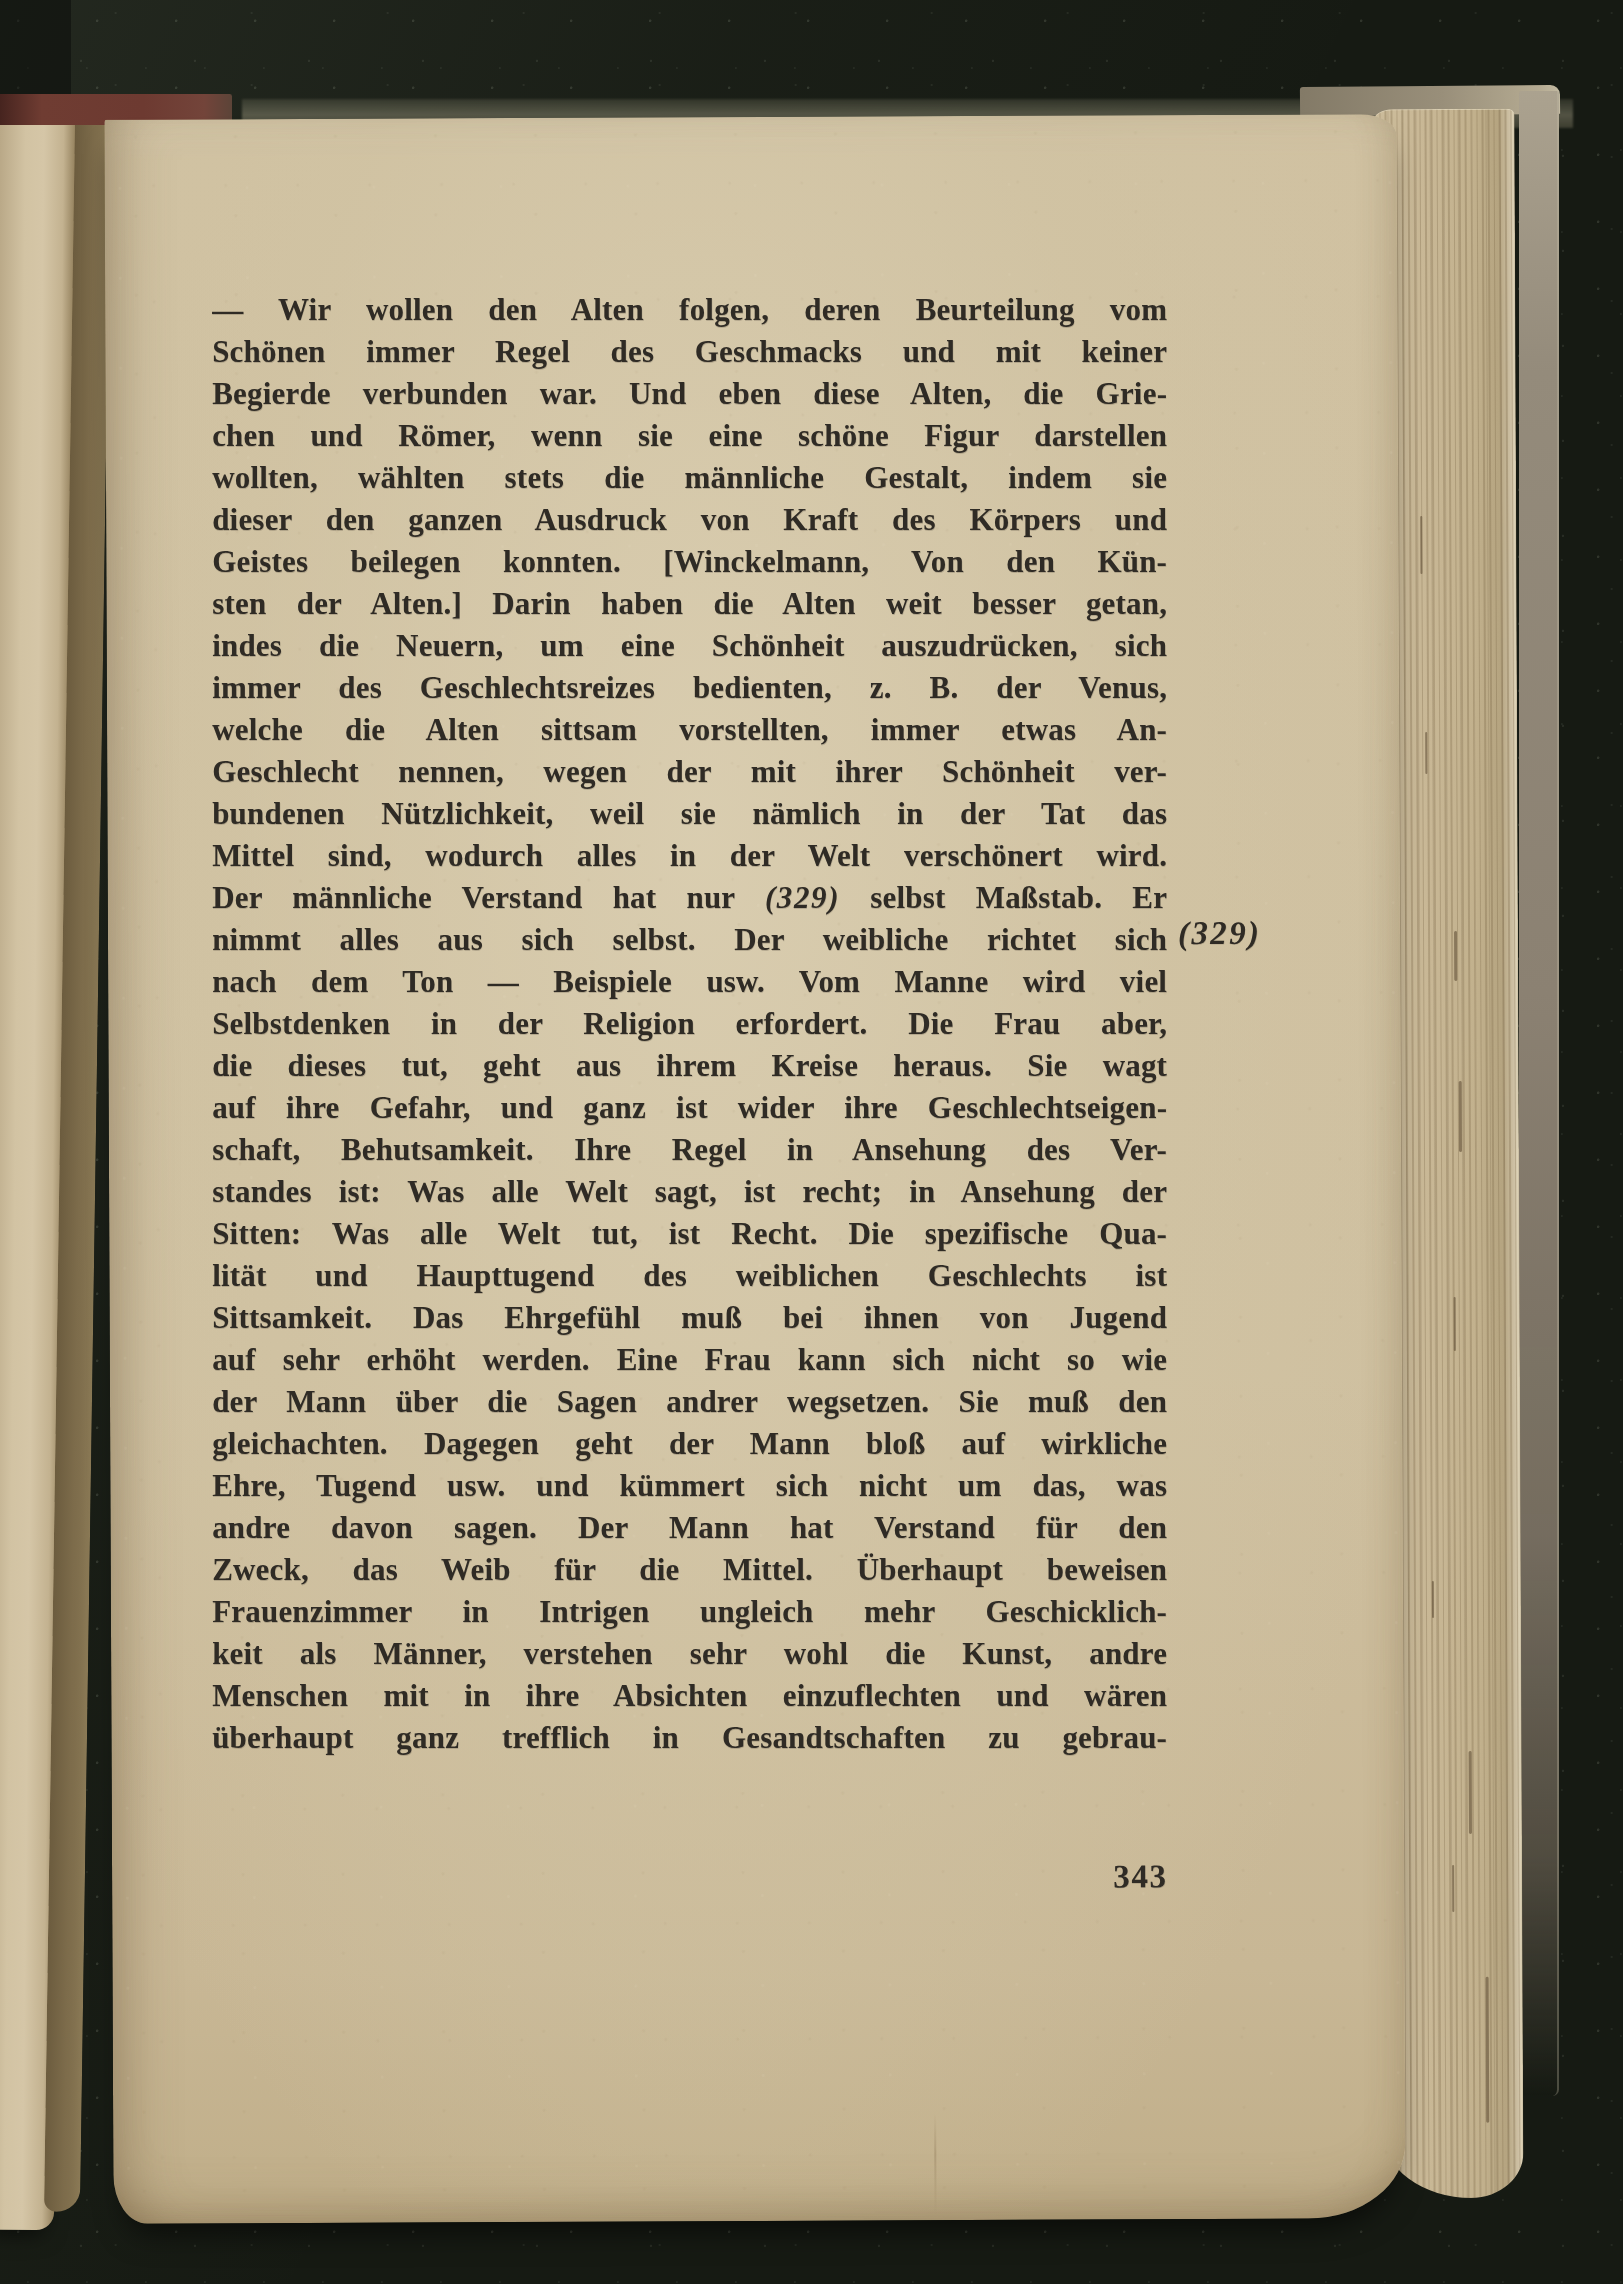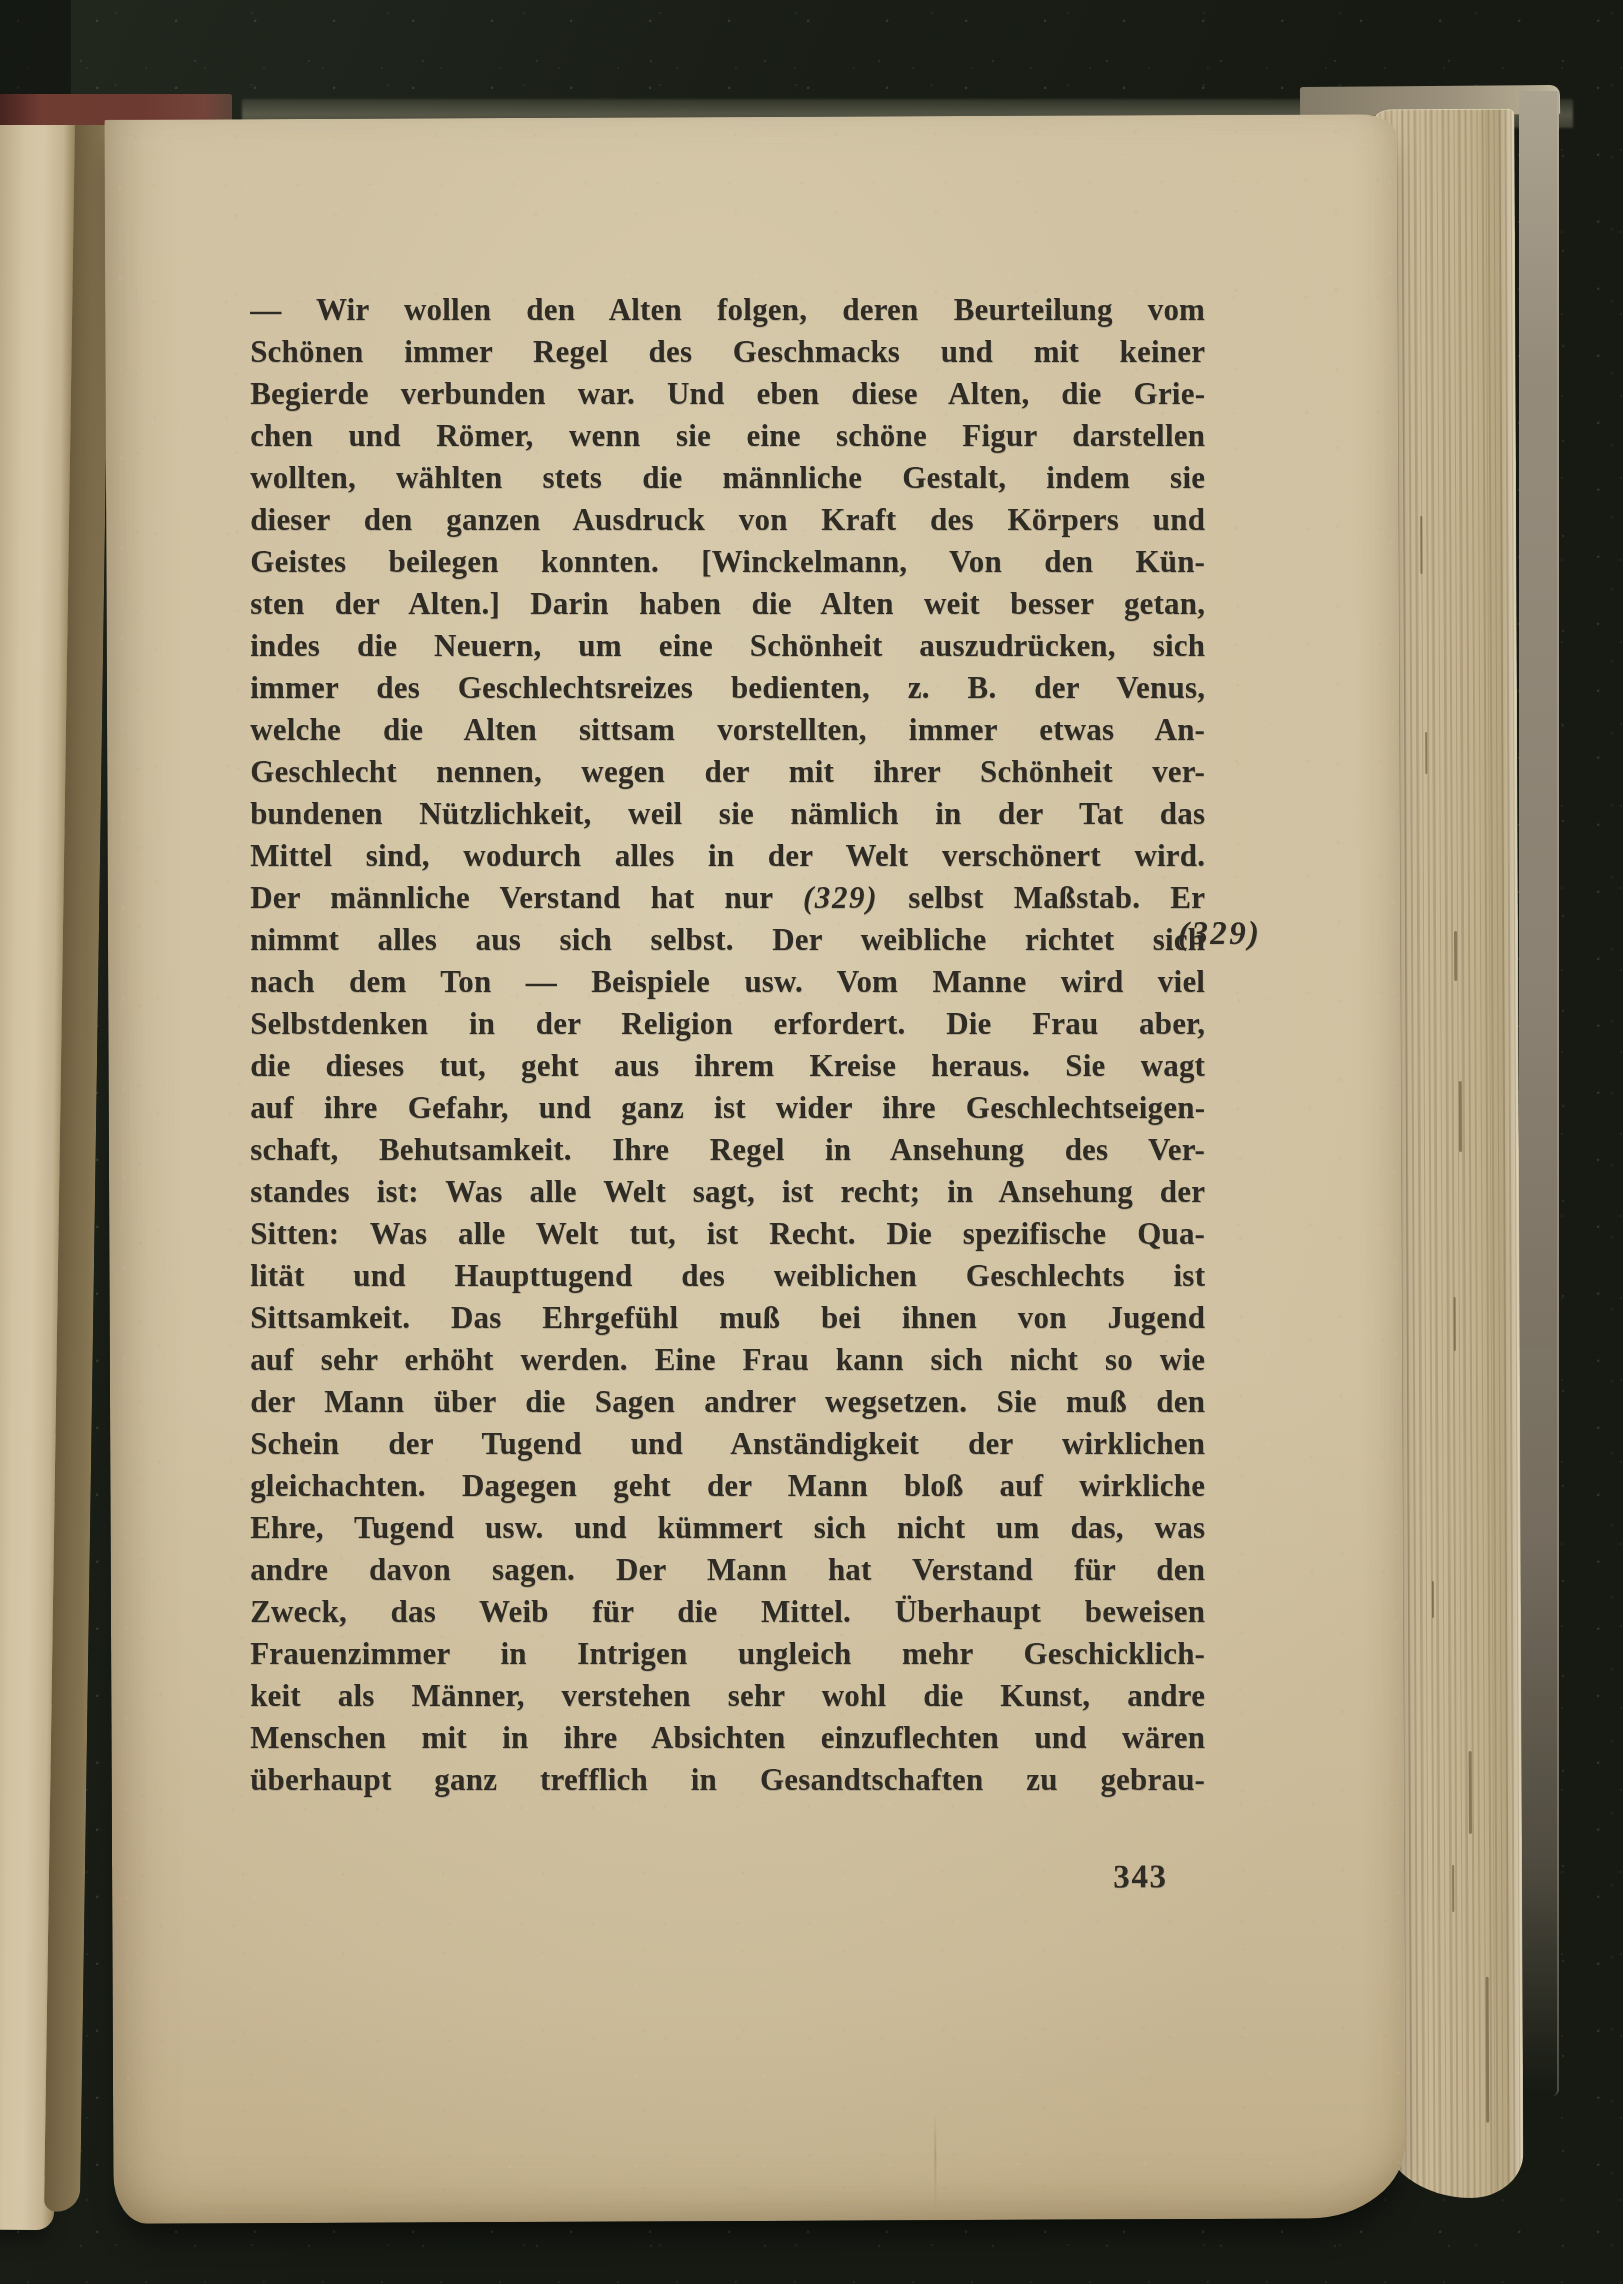--- a/index.html
+++ b/index.html
@@ -105,21 +105,20 @@
     position:absolute;left:821px;top:1997px;width:1.6px;height:102px;
     background:linear-gradient(180deg, rgba(0,0,0,0), rgba(128,106,72,.30) 40%, rgba(0,0,0,0));
   }
   
   .text-block{
     position:absolute;left:107px;top:170px;width:955px;
     color:var(--ink,#2f2b25);
     font-size:31px;font-weight:700;line-height:42px;letter-spacing:0.2px;
     transform:rotate(0.25deg);transform-origin:49px 0;
     text-shadow:0.4px 0.6px 0 rgba(66,56,44,.22);
-    margin-left:38px;
   }
   .line{text-align:justify;text-align-last:justify;white-space:normal;}
   .inline-ref{font-style:italic;letter-spacing:1.6px;}
   .margin-note{
     position:absolute;left:1070px;top:800px;z-index:7;
     color:var(--ink,#2f2b25);
     font-size:33px;font-weight:700;font-style:italic;letter-spacing:2.4px;
     text-shadow:0.4px 0.6px 0 rgba(66,56,44,.22);
   }
   .page-number{
@@ -178,21 +177,20 @@
       <div class="line">Selbstdenken in der Religion erfordert. Die Frau aber,</div>
       <div class="line">die dieses tut, geht aus ihrem Kreise heraus. Sie wagt</div>
       <div class="line">auf ihre Gefahr, und ganz ist wider ihre Geschlechtseigen-</div>
       <div class="line">schaft, Behutsamkeit. Ihre Regel in Ansehung des Ver-</div>
       <div class="line">standes ist: Was alle Welt sagt, ist recht; in Ansehung der</div>
       <div class="line">Sitten: Was alle Welt tut, ist Recht. Die spezifische Qua-</div>
       <div class="line">lität und Haupttugend des weiblichen Geschlechts ist</div>
       <div class="line">Sittsamkeit. Das Ehrgefühl muß bei ihnen von Jugend</div>
       <div class="line">auf sehr erhöht werden. Eine Frau kann sich nicht so wie</div>
       <div class="line">der Mann über die Sagen andrer wegsetzen. Sie muß den</div>
-      <div class="line">Schein der Tugend und Anständigkeit der wirklichen</div>
       <div class="line">gleichachten. Dagegen geht der Mann bloß auf wirkliche</div>
       <div class="line">Ehre, Tugend usw. und kümmert sich nicht um das, was</div>
       <div class="line">andre davon sagen. Der Mann hat Verstand für den</div>
       <div class="line">Zweck, das Weib für die Mittel. Überhaupt beweisen</div>
       <div class="line">Frauenzimmer in Intrigen ungleich mehr Geschicklich-</div>
       <div class="line">keit als Männer, verstehen sehr wohl die Kunst, andre</div>
       <div class="line">Menschen mit in ihre Absichten einzuflechten und wären</div>
       <div class="line">überhaupt ganz trefflich in Gesandtschaften zu gebrau-</div>
     </div>
   <div class="margin-note">(329)</div>

